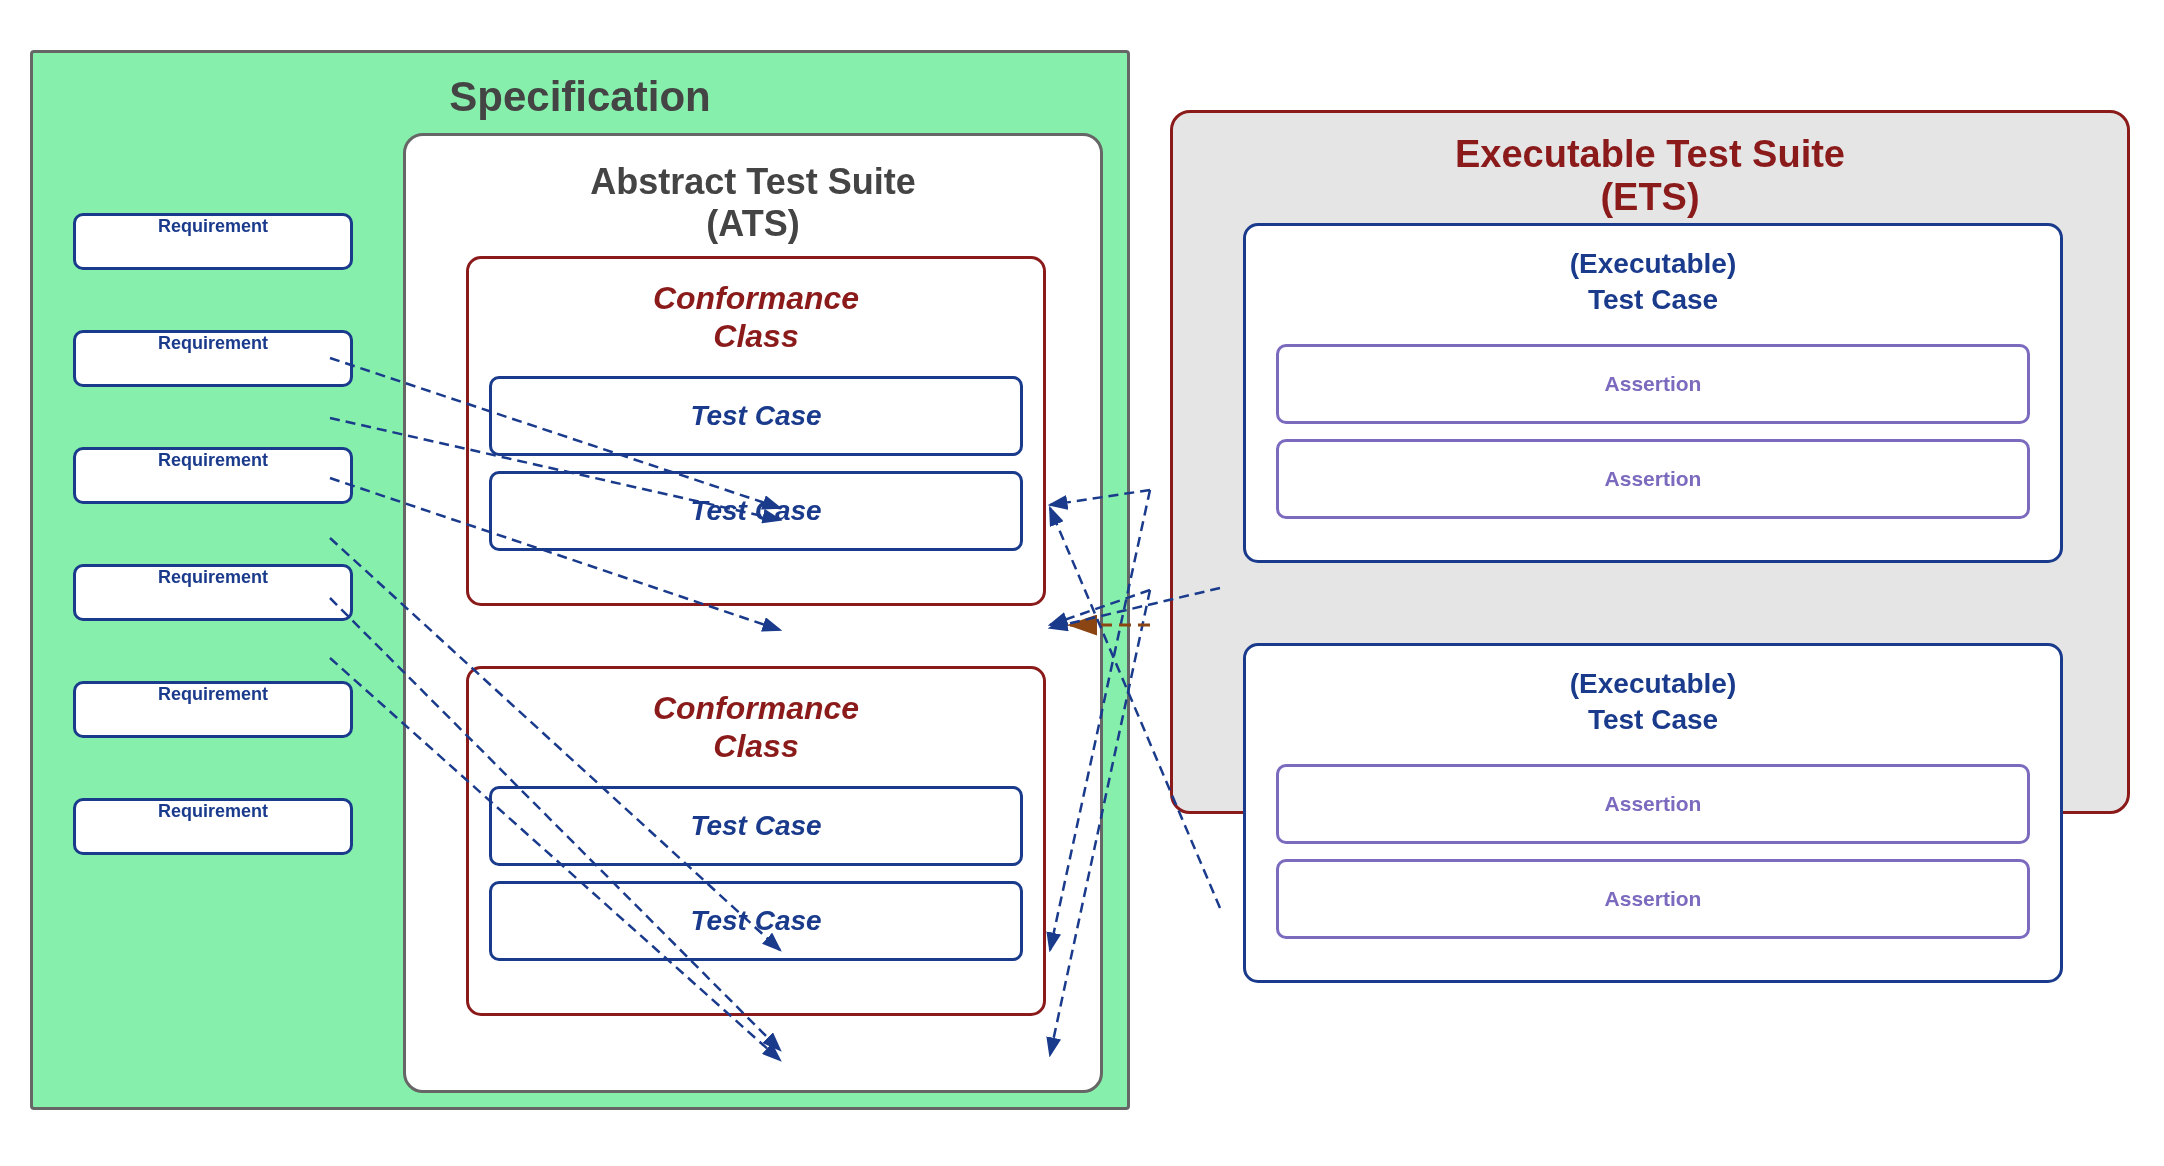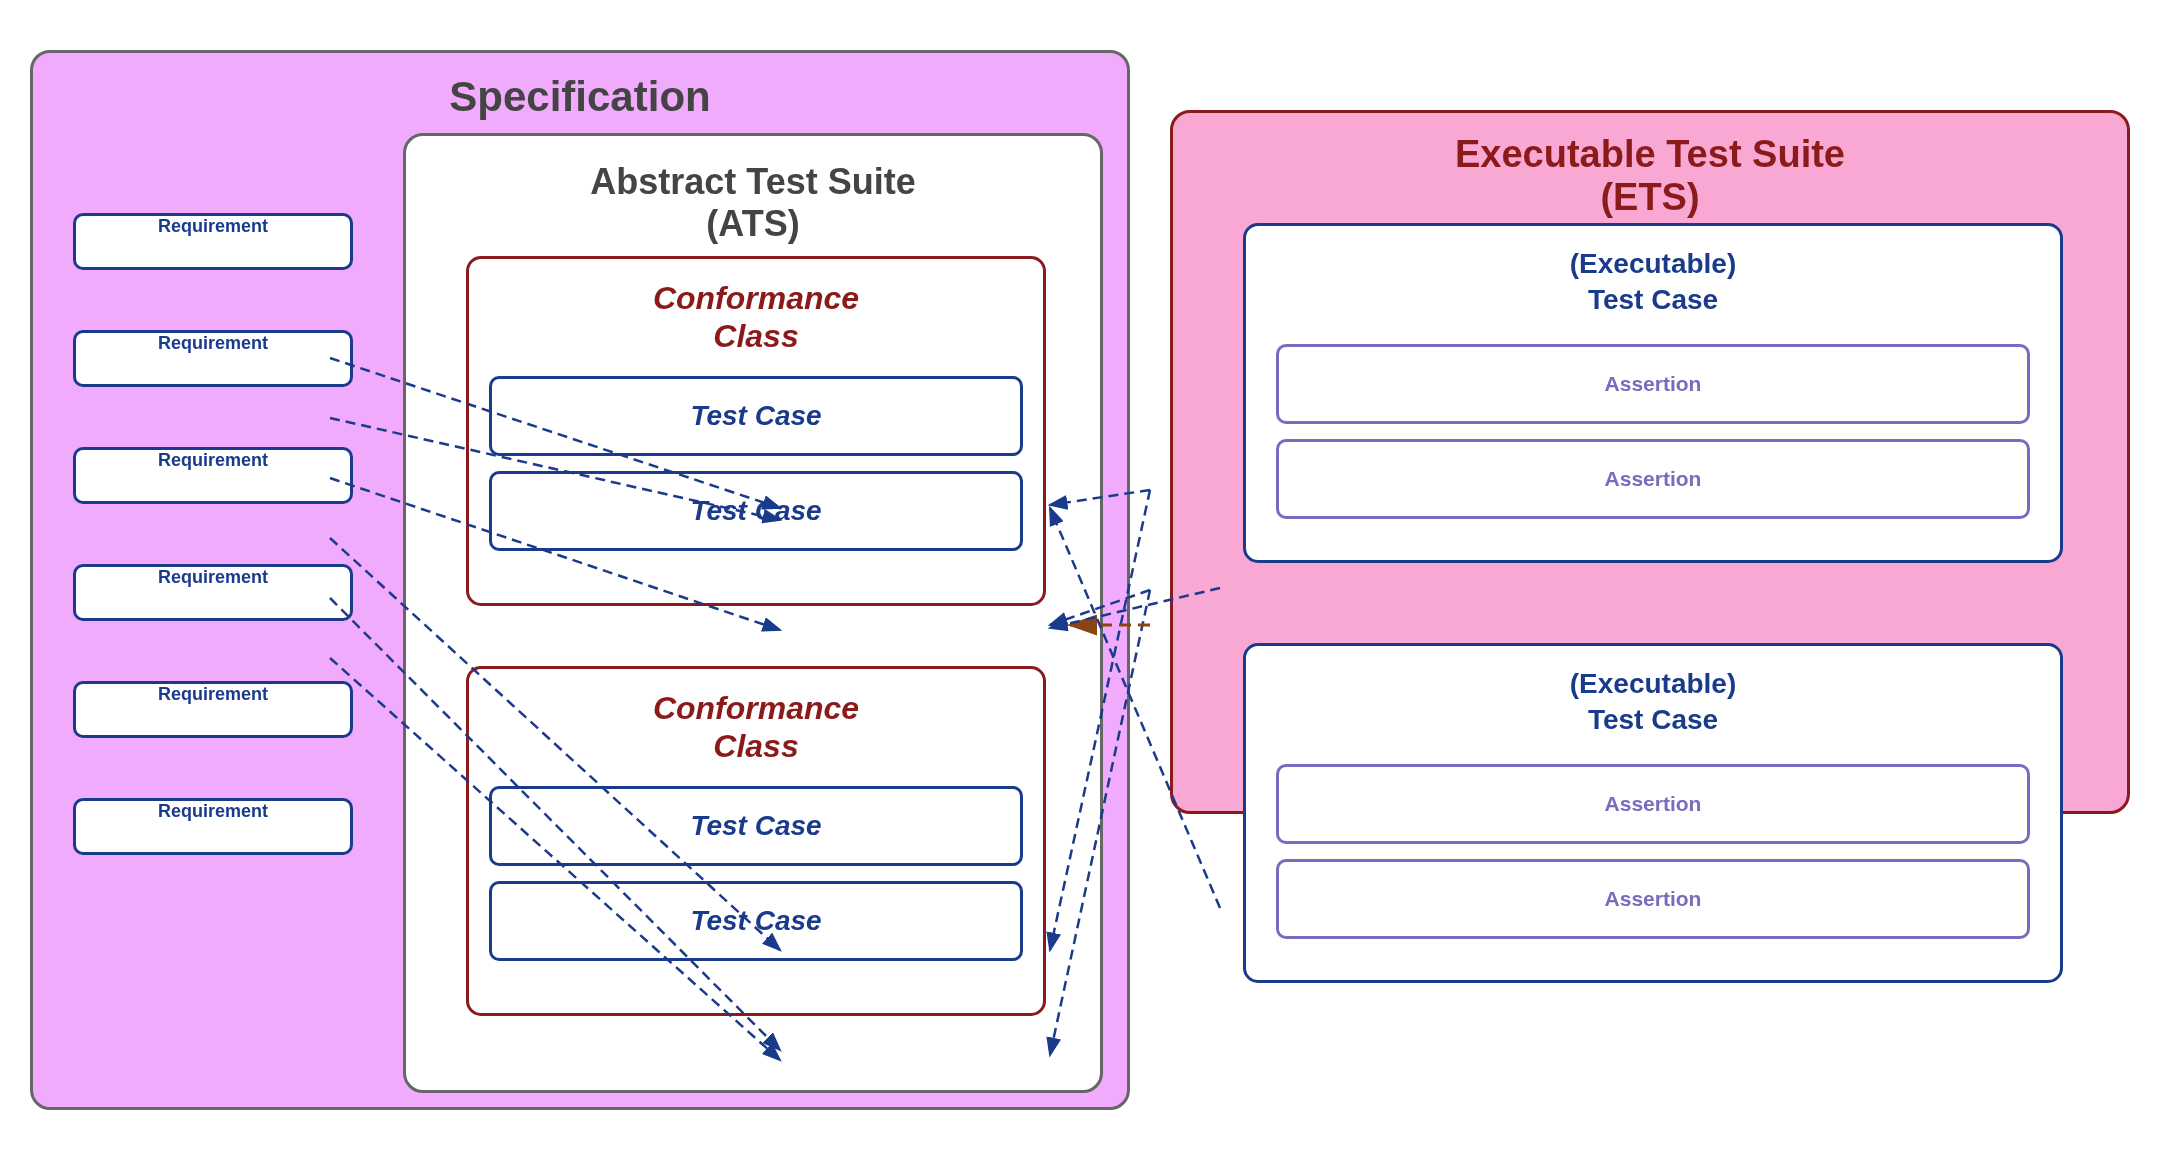--- a/index.html
+++ b/index.html
@@ -21,22 +21,22 @@
     }
 
     
     .spec-box {
       position: absolute;
       top: 20px;
       left: 10px;
       width: 1100px;
       height: 1060px;
       border: 3px solid #666;
-      border-radius: 20px;
-      background: #f0abfc;
+      border-radius: 4px;
+      background: #86efac;
     }
 
     .spec-title {
       position: absolute;
       top: 20px;
       left: 50%;
       transform: translateX(-50%);
       font-size: 42px;
       font-weight: bold;
       color: #444;
@@ -143,21 +143,21 @@
 
     
     .ets-box {
       position: absolute;
       top: 80px;
       left: 1150px;
       width: 960px;
       height: 704px;
       border: 3px solid #8b1a1a;
       border-radius: 20px;
-      background: #f9a8d4;
+      background: #e5e5e5;
     }
 
     .ets-title {
       position: absolute;
       top: 20px;
       left: 50%;
       transform: translateX(-50%);
       font-size: 38px;
       font-weight: bold;
       color: #8b1a1a;

